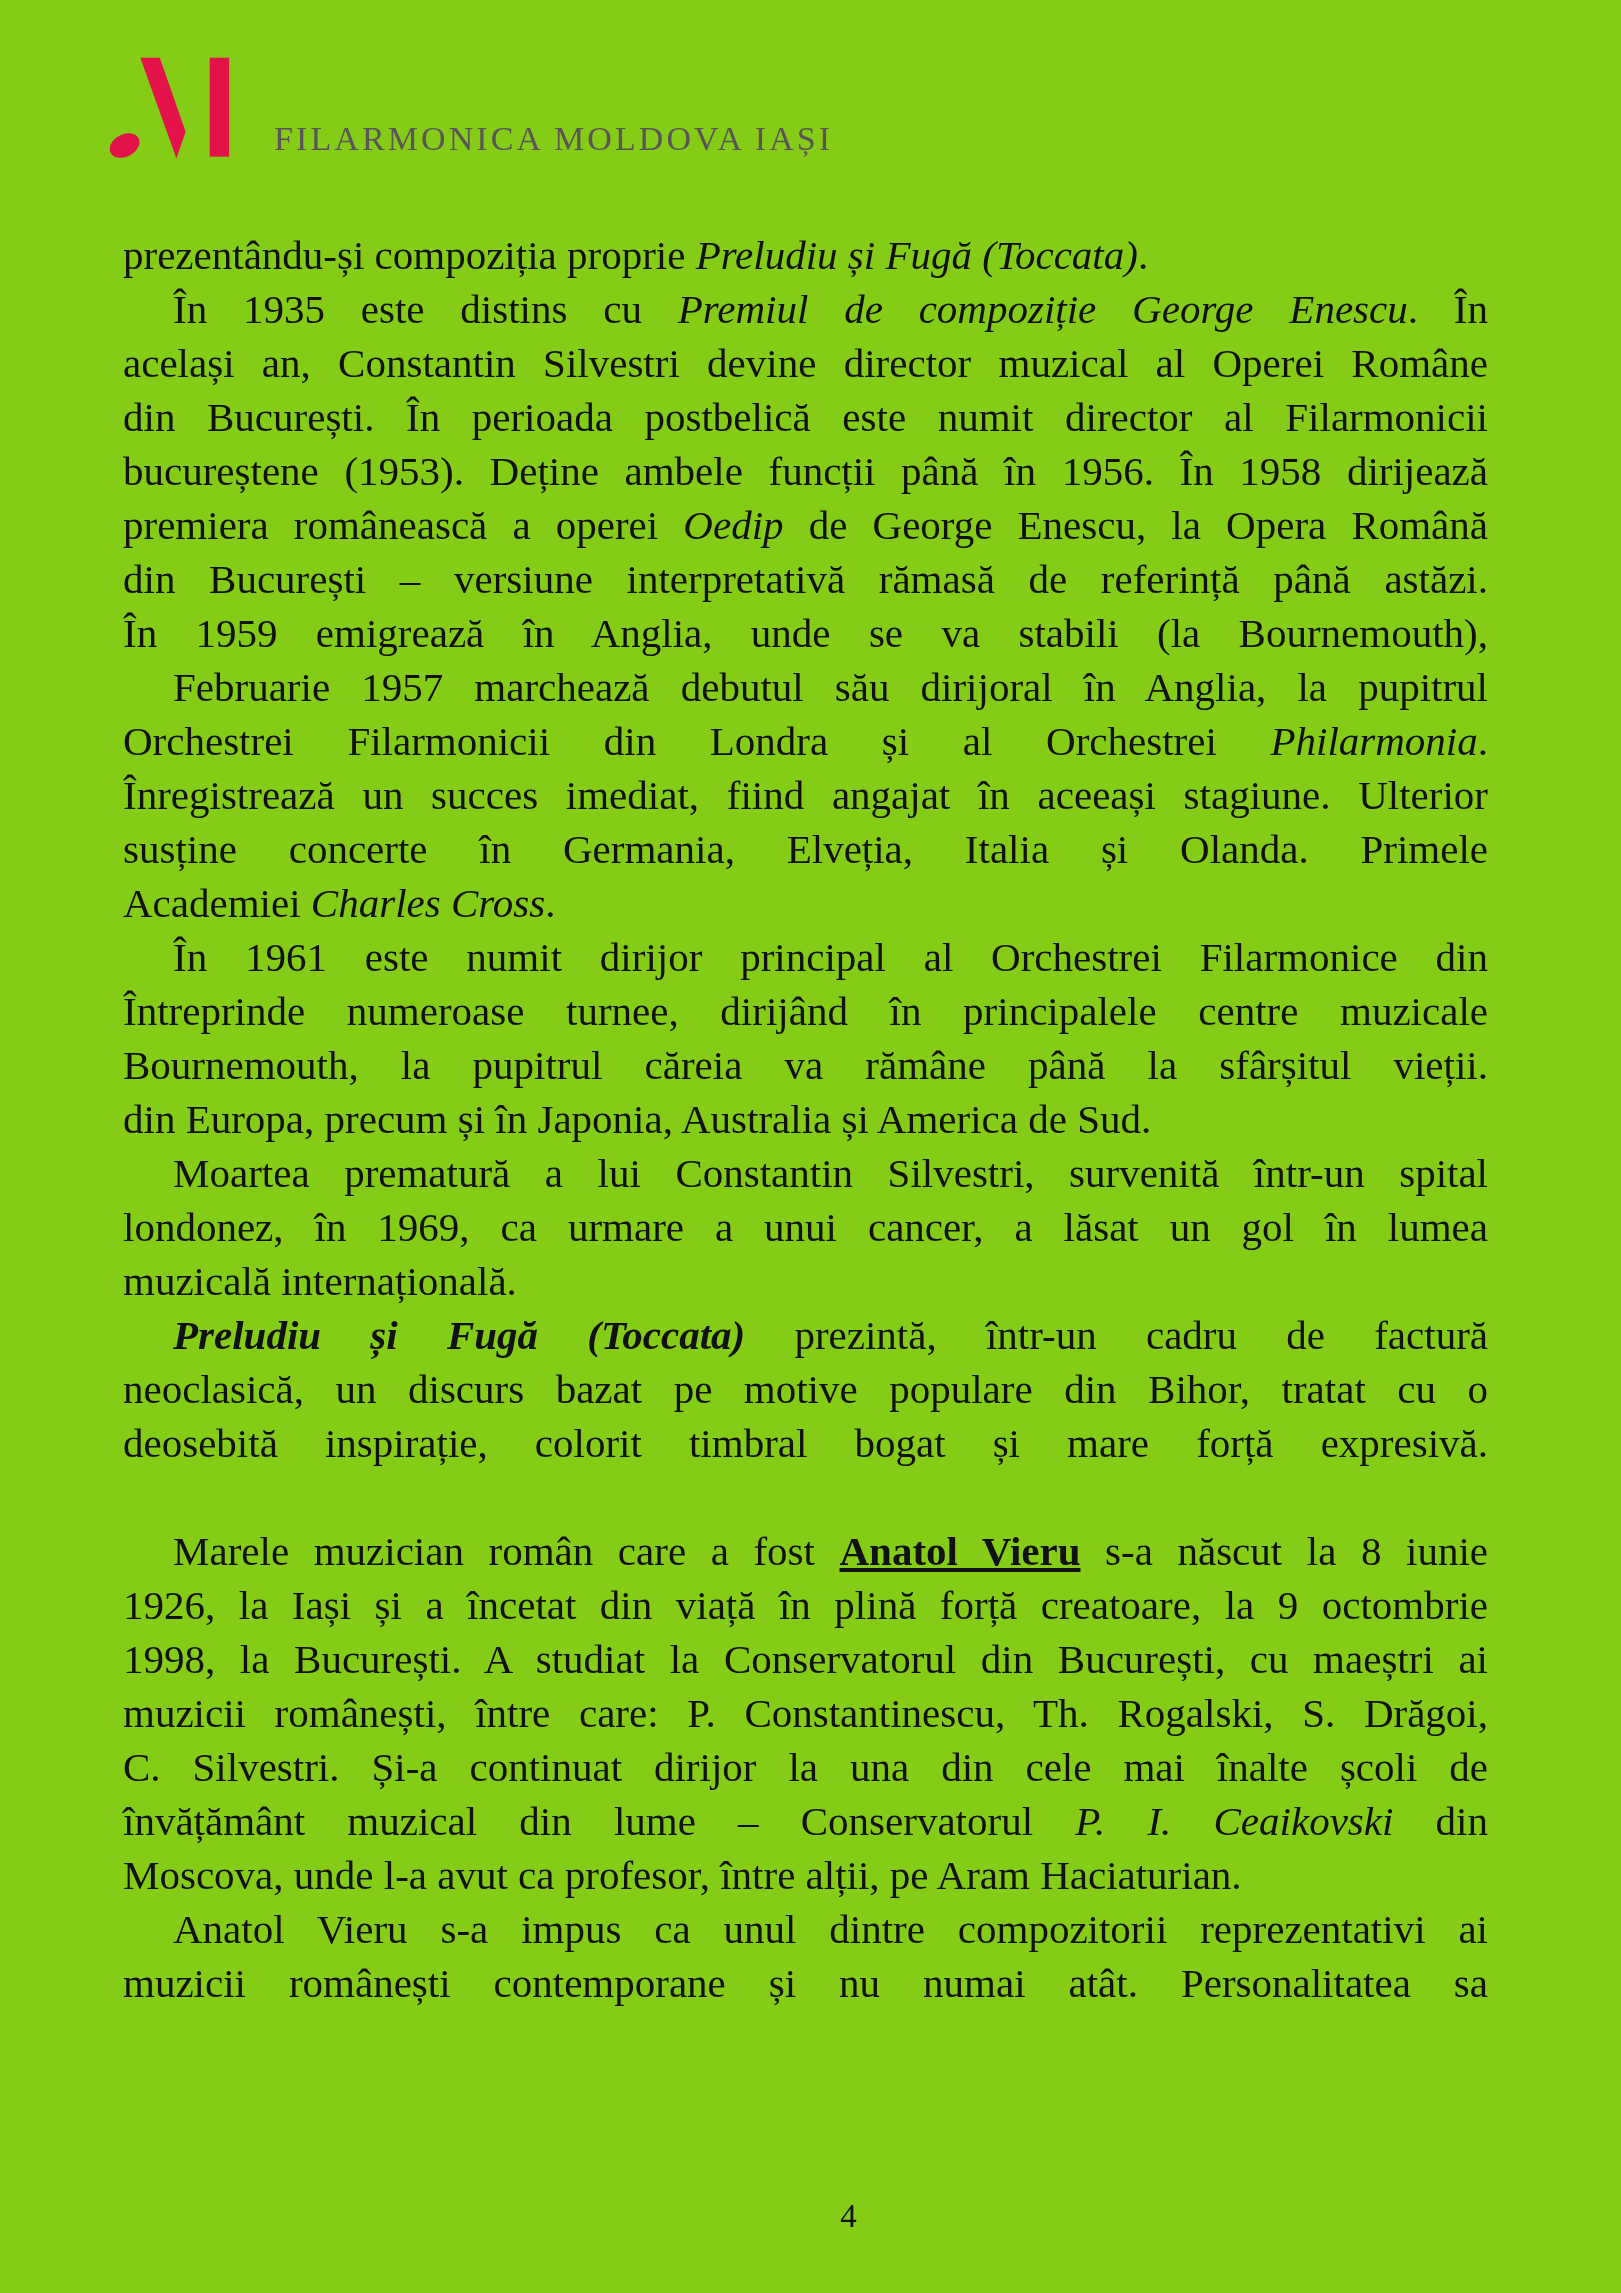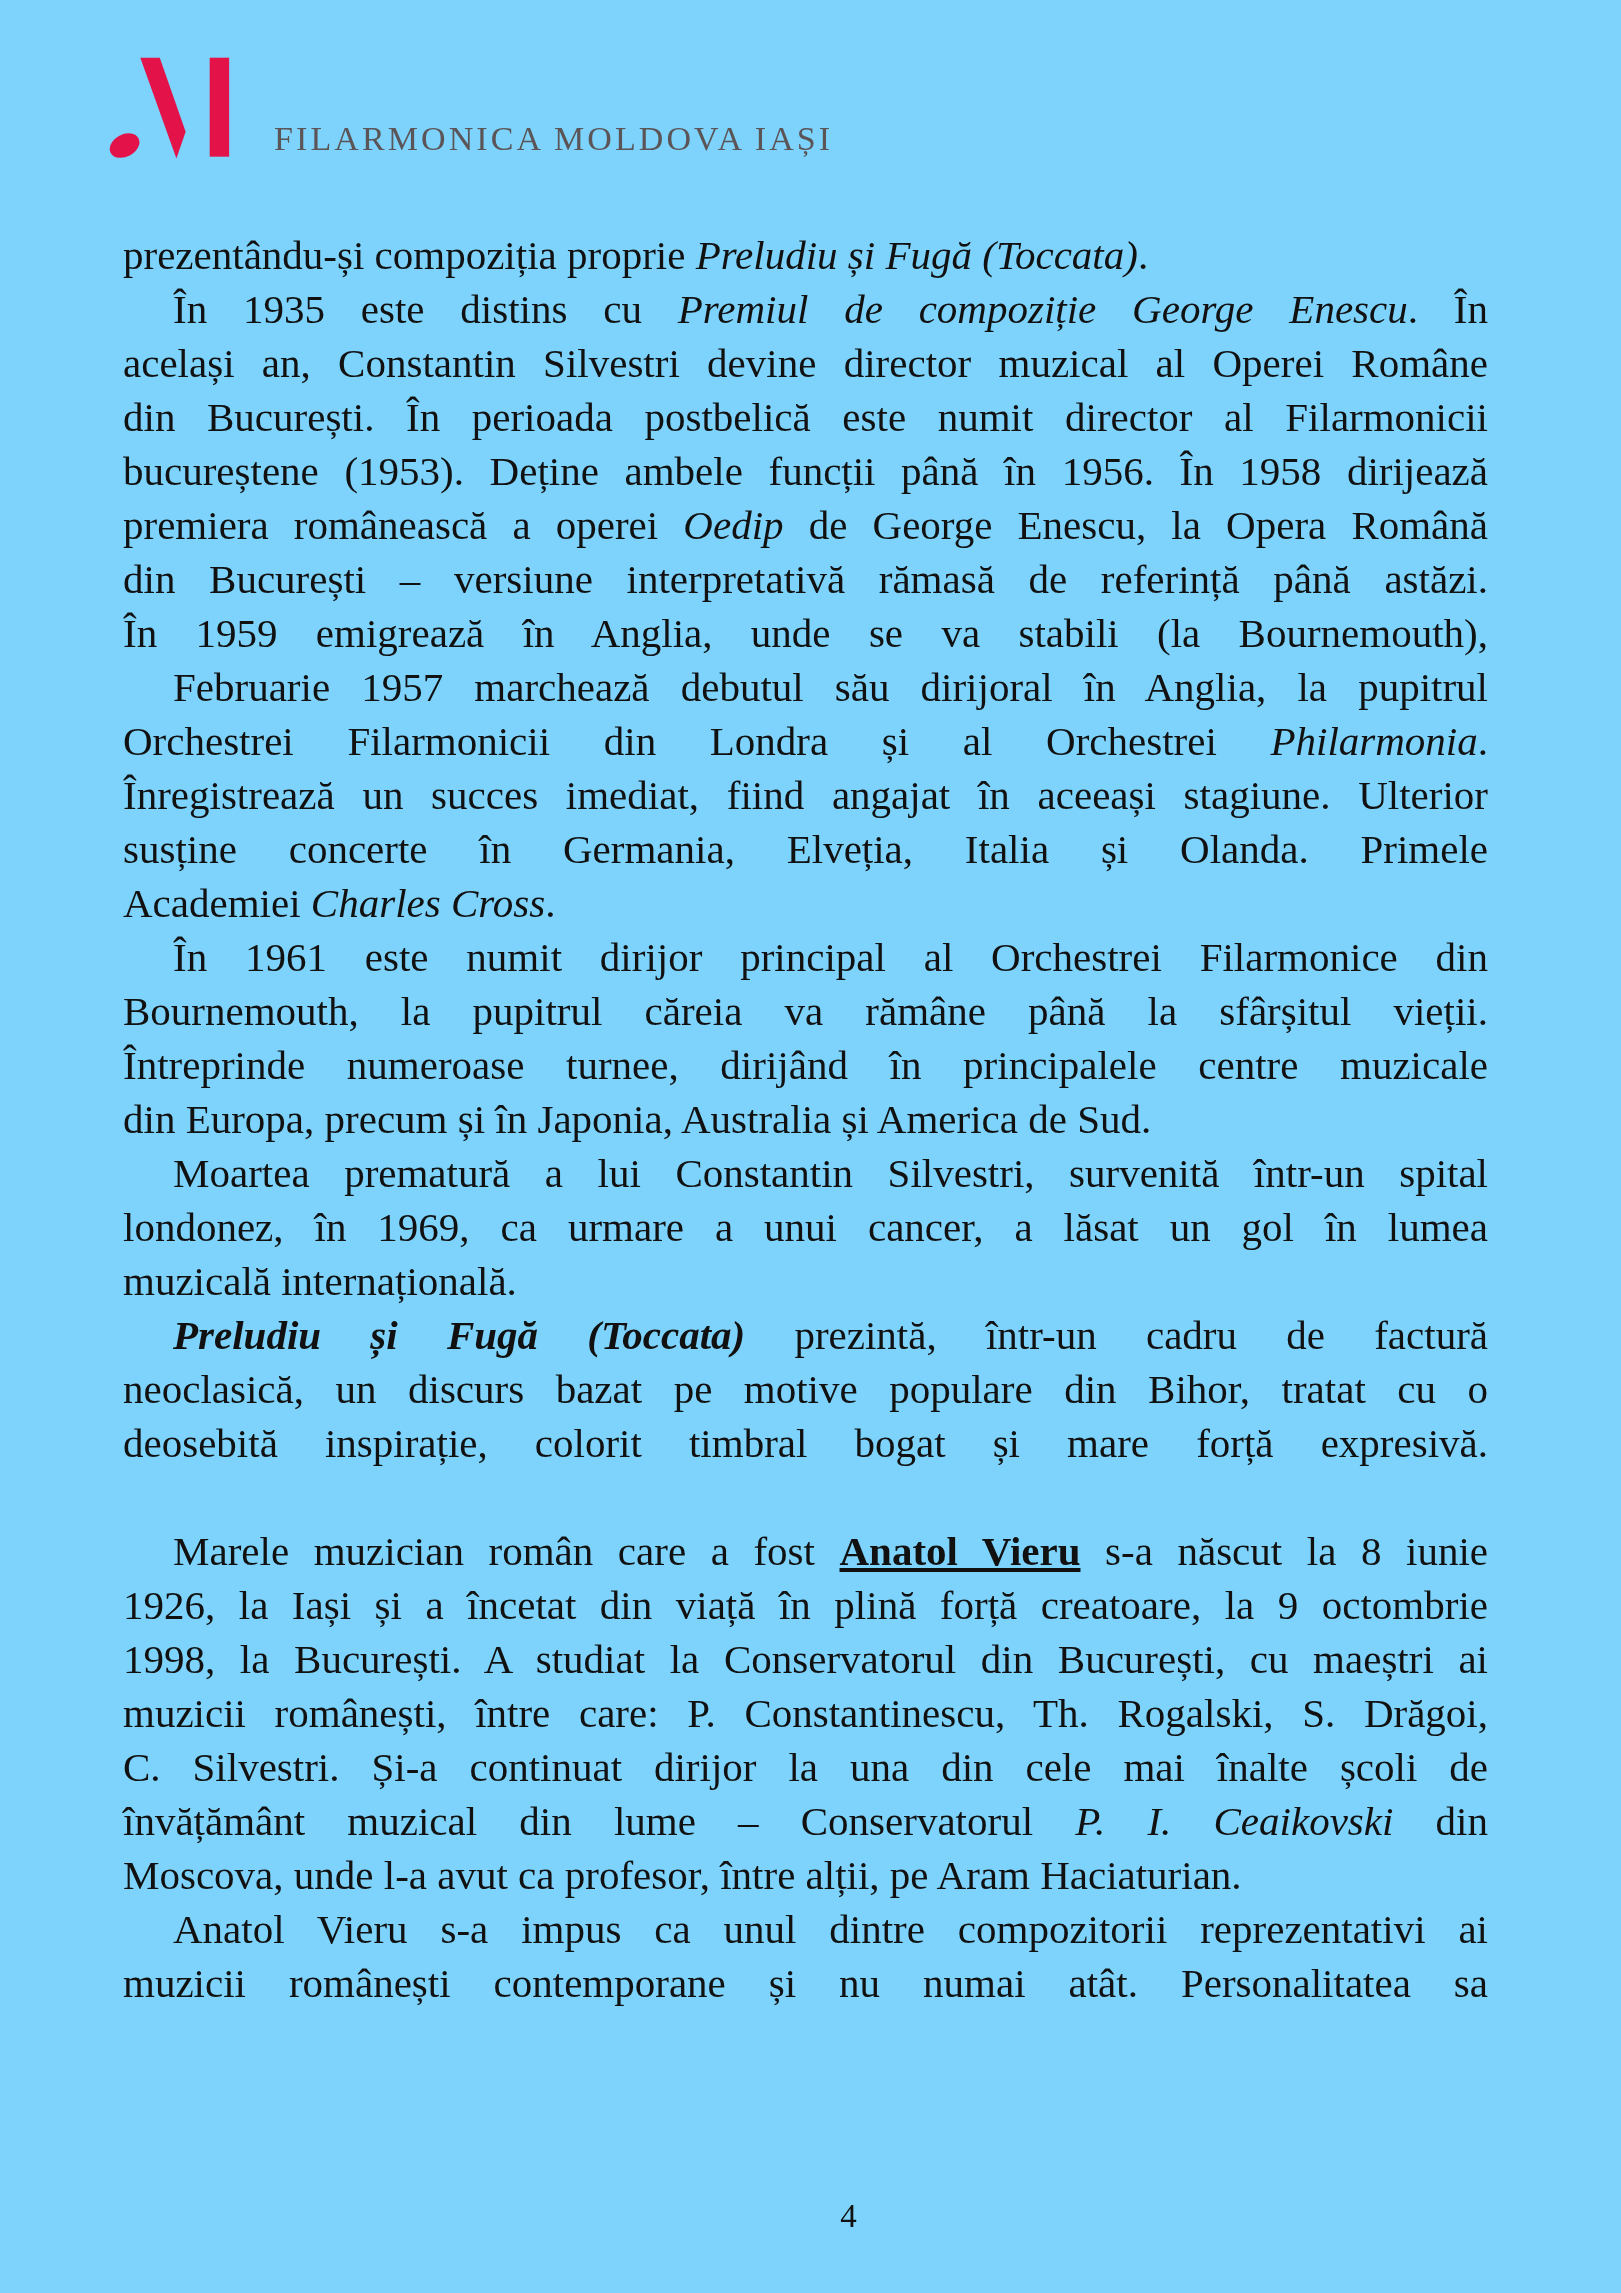--- a/index.html
+++ b/index.html
@@ -1,17 +1,17 @@
 <!DOCTYPE html>
 <html style="font-size:15px"><head>
 <meta charset="utf-8">
 <style>
   html, body { margin: 0; padding: 0; background: #ffffff; }
   body { width: 1621px; height: 2294px; position: relative; overflow: hidden; }
-  .page { position: absolute; left: 0; top: 0; width: 1621px; height: 2294px; background: #7dd3fc; }
+  .page { position: absolute; left: 0; top: 0; width: 1621px; height: 2294px; background: #84cc16; }
   .logo { position: absolute; left: 104px; top: 54px; width: 130px; height: 111px; }
   .org-title {
     position: absolute; left: 274px; top: 118px;
     font-family: "Liberation Serif", "DejaVu Serif", serif;
     font-size: 34px; letter-spacing: 3.1px; color: #5b5557;
     white-space: nowrap; line-height: 41px;
   }
   .body-text {
     position: absolute; left: 123px; top: 228px; width: 1365px;
     font-family: "Liberation Serif", "DejaVu Serif", serif;
@@ -55,22 +55,22 @@
     <span class="line j"><span>din București – versiune interpretativă rămasă de referință până astăzi.</span></span>
     <span class="line j"><span>În 1959 emigrează în Anglia, unde se va stabili (la Bournemouth),</span></span>
 
     <span class="line j ind"><span>Februarie 1957 marchează debutul său dirijoral în Anglia, la pupitrul</span></span>
     <span class="line j"><span>Orchestrei Filarmonicii din Londra și al Orchestrei </span><span class="it">Philarmonia</span><span>.</span></span>
     <span class="line j"><span>Înregistrează un succes imediat, fiind angajat în aceeași stagiune. Ulterior</span></span>
     <span class="line j"><span>susține concerte în Germania, Elveția, Italia și Olanda. Primele</span></span>
     <span class="line"><span>Academiei </span><span class="it">Charles Cross</span><span>.</span></span>
 
     <span class="line j ind"><span>În 1961 este numit dirijor principal al Orchestrei Filarmonice din</span></span>
+    <span class="line j"><span>Întreprinde numeroase turnee, dirijând în principalele centre muzicale</span></span>
     <span class="line j"><span>Bournemouth, la pupitrul căreia va rămâne până la sfârșitul vieții.</span></span>
-    <span class="line j"><span>Întreprinde numeroase turnee, dirijând în principalele centre muzicale</span></span>
     <span class="line"><span>din Europa, precum și în Japonia, Australia și America de Sud.</span></span>
 
     <span class="line j ind"><span>Moartea prematură a lui Constantin Silvestri, survenită într-un spital</span></span>
     <span class="line j"><span>londonez, în 1969, ca urmare a unui cancer, a lăsat un gol în lumea</span></span>
     <span class="line"><span>muzicală internațională.</span></span>
 
     <span class="line j ind"><span class="bi">Preludiu și Fugă (Toccata)</span><span> prezintă, într-un cadru de factură</span></span>
     <span class="line j"><span>neoclasică, un discurs bazat pe motive populare din Bihor, tratat cu o</span></span>
     <span class="line j"><span>deosebită inspirație, colorit timbral bogat și mare forță expresivă.</span></span>
 

